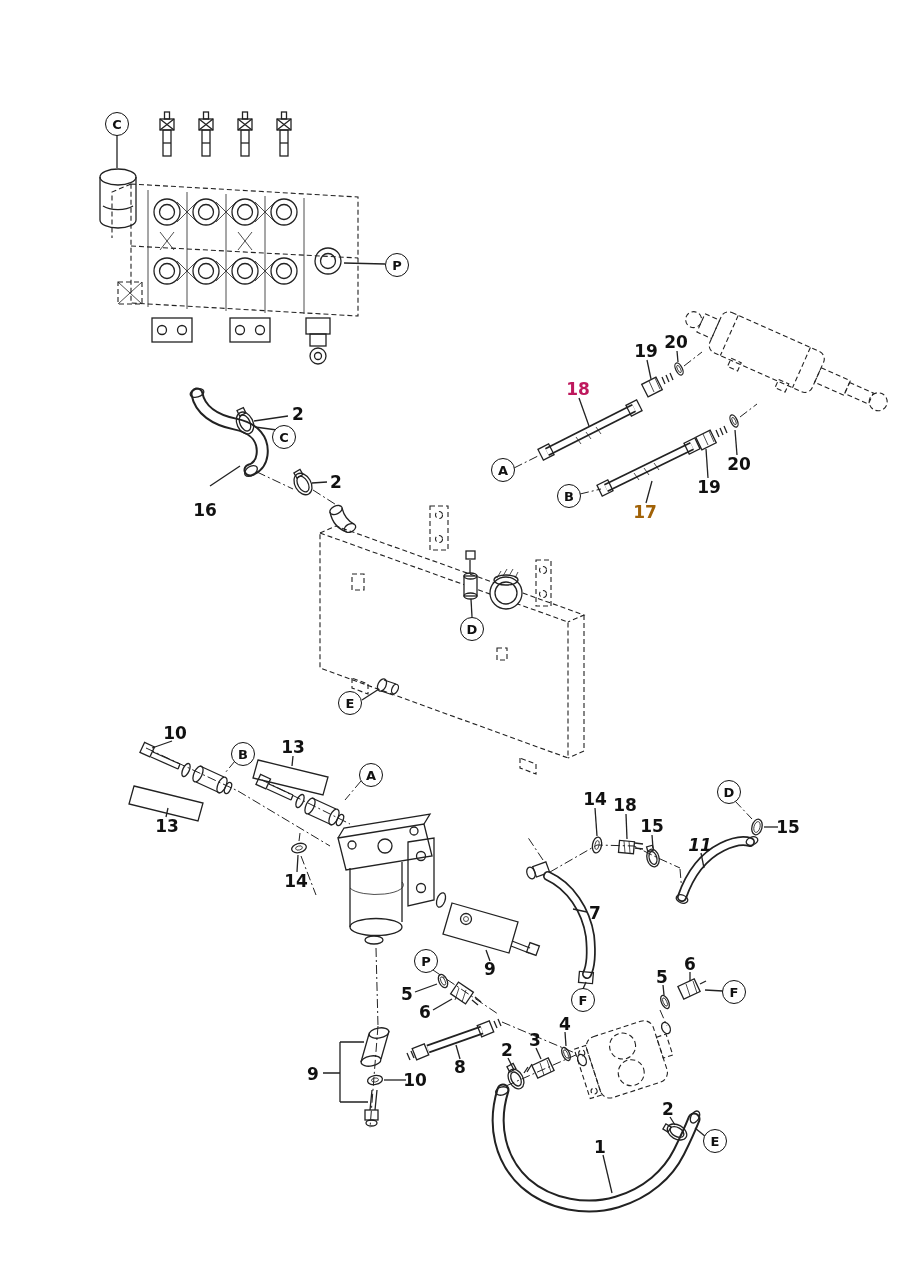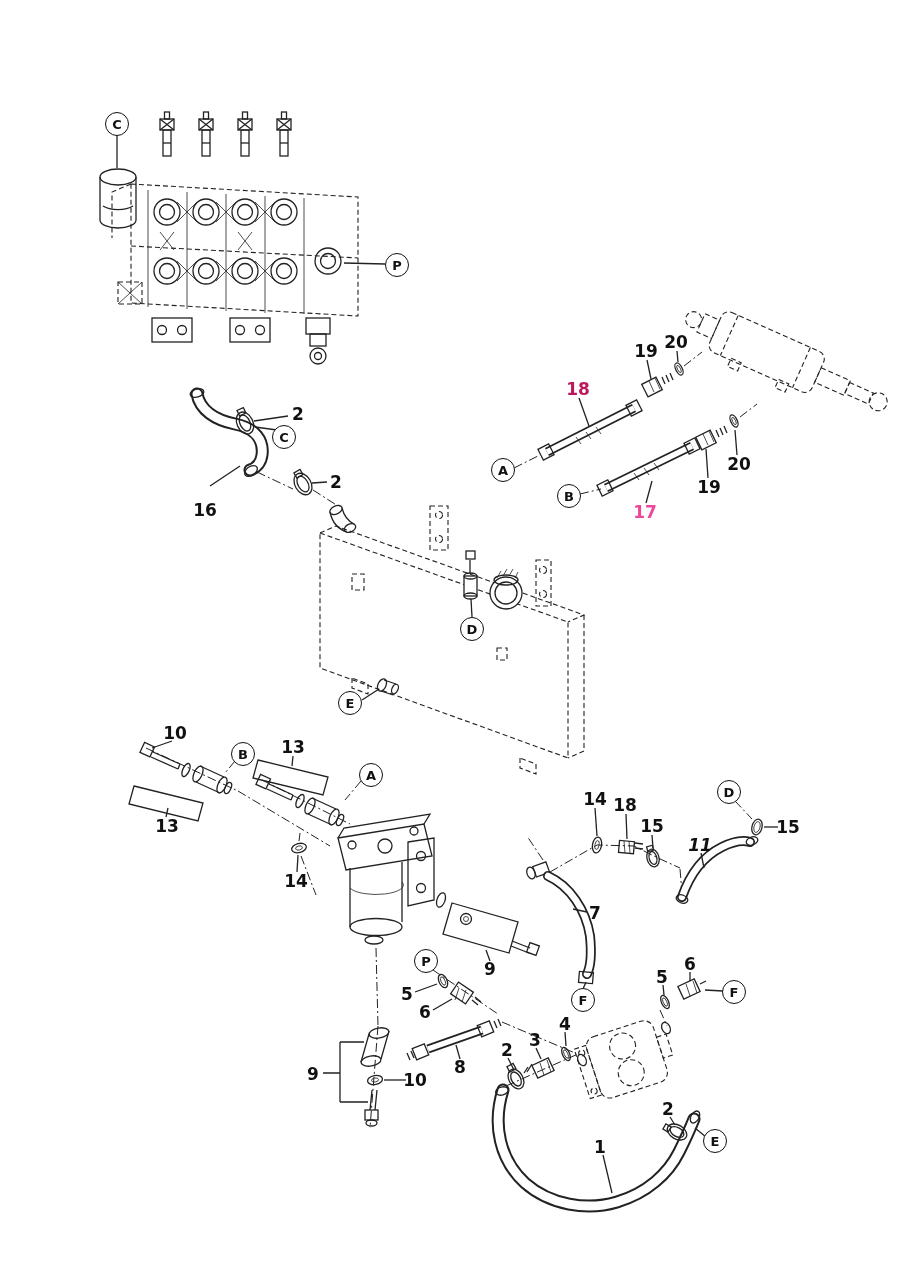--- a/index.html
+++ b/index.html
@@ -483,21 +483,21 @@
 
 </svg>
 
 <div id="label-layer" style="position:absolute;left:0;top:0;width:100%;height:100%;">
       <div class="part-num" style="left: 298px; top: 414px; color: rgb(17, 17, 17);">2</div>
       <div class="part-num" style="left: 205px; top: 494px; color: rgb(17, 17, 17); margin-top: 16px;">16</div>
       <div class="part-num" style="left: 336px; top: 482px; color: rgb(17, 17, 17);">2</div>
       <div class="part-num" style="left: 578px; top: 389px; color: #be185d;">18</div>
       <div class="part-num" style="left: 646px; top: 351px; color: rgb(17, 17, 17);">19</div>
       <div class="part-num" style="left: 676px; top: 342px; color: rgb(17, 17, 17);">20</div>
-      <div class="part-num" style="left: 645px; top: 512px; color: #ec4899;">17</div>
+      <div class="part-num" style="left: 645px; top: 512px; color: #a16207;">17</div>
       <div class="part-num" style="left: 709px; top: 487px; color: rgb(17, 17, 17);">19</div>
       <div class="part-num" style="left: 739px; top: 464px; color: rgb(17, 17, 17);">20</div>
       <div class="part-num" style="left: 175px; top: 733px; color: rgb(17, 17, 17);">10</div>
       <div class="part-num" style="left: 167px; top: 826px; color: rgb(17, 17, 17);">13</div>
       <div class="part-num" style="left: 293px; top: 747px; color: rgb(17, 17, 17);">13</div>
       <div class="part-num" style="left: 296px; top: 881px; color: rgb(17, 17, 17);">14</div>
       <div class="part-num" style="left: 595px; top: 799px; color: rgb(17, 17, 17);">14</div>
       <div class="part-num" style="left: 625px; top: 805px; color: rgb(17, 17, 17);">18</div>
       <div class="part-num" style="left: 652px; top: 826px; color: rgb(17, 17, 17);">15</div>
       <div class="part-num" style="left: 700px; top: 845px; color: rgb(17, 17, 17); font-style: italic;">11</div>

